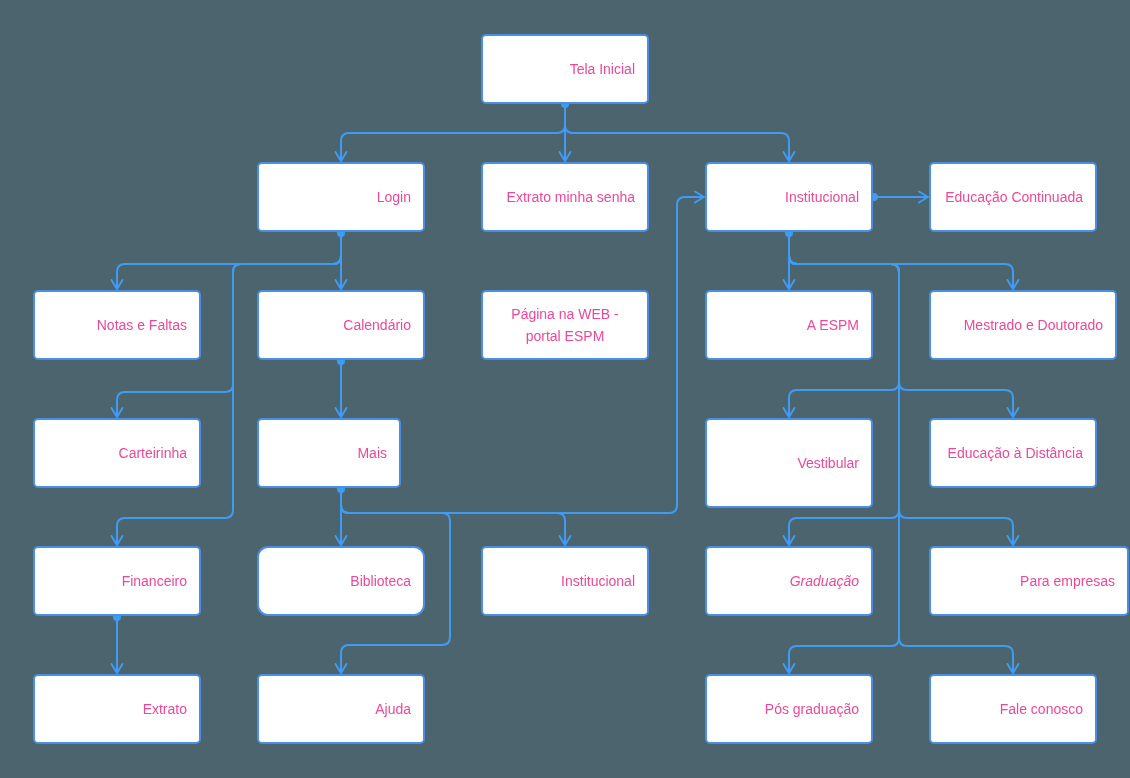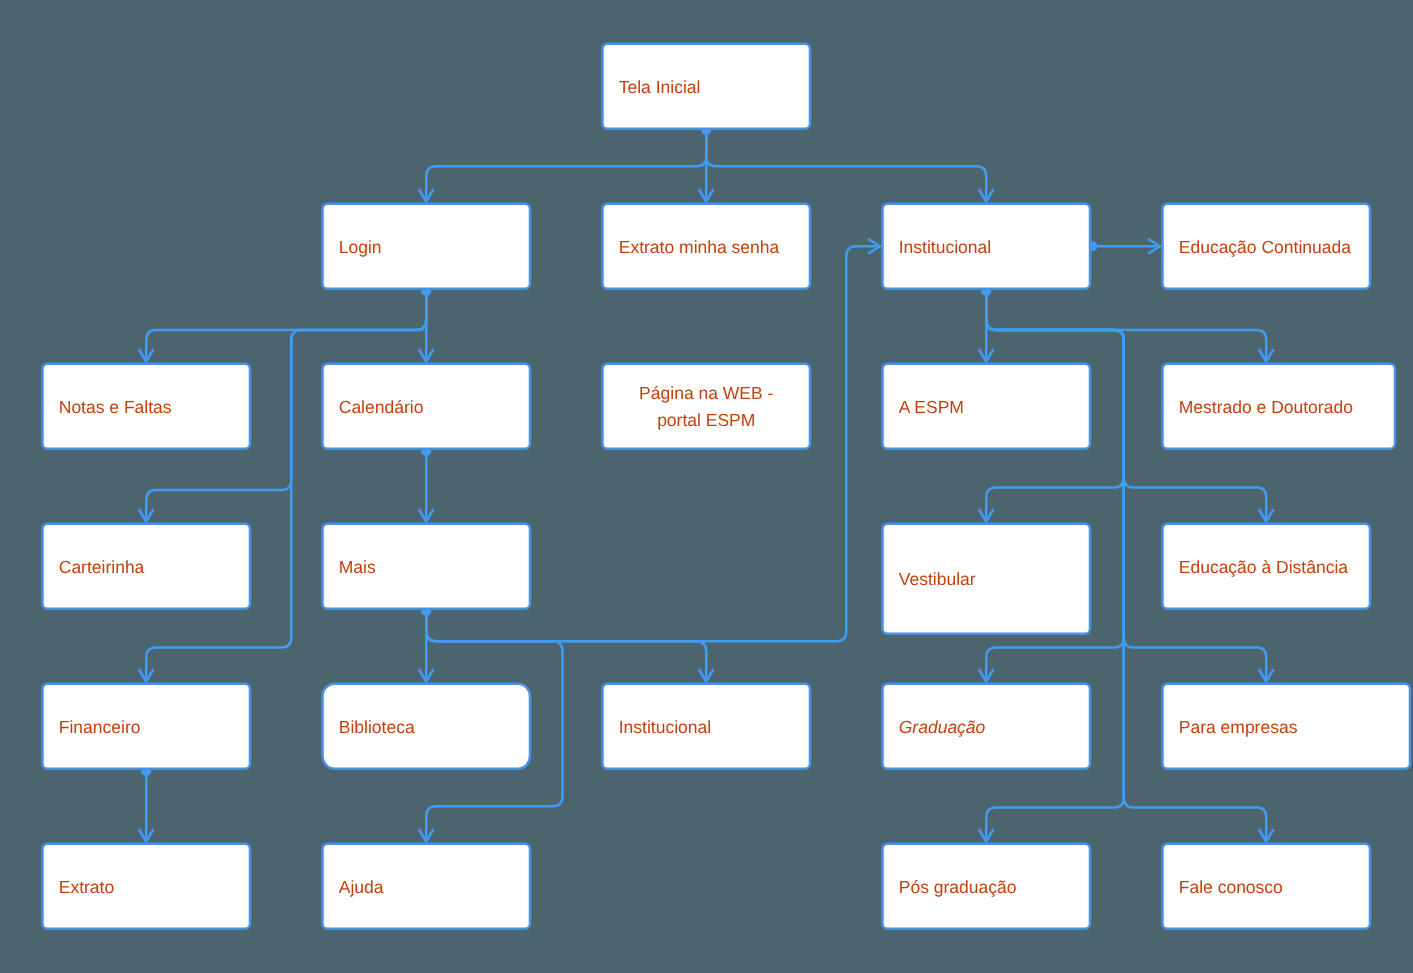--- a/index.html
+++ b/index.html
@@ -26,25 +26,25 @@
     top: 0;
   }
   .node {
     position: absolute;
     box-sizing: border-box;
     background: #ffffff;
     border: 2px solid #4a90e2;
     border-radius: 5px;
     display: flex;
     align-items: center;
-    justify-content: flex-start;
+    justify-content: flex-end;
     text-align: center;
     font-size: 14px;
     line-height: 1.6;
-    color: #c2410c;
+    color: #ec4899;
     padding: 4px 12px;
     cursor: default;
   }
 </style>
 </head>
 <body>
 
 <div id="canvas">
   <svg id="wires" width="1130" height="778" viewBox="0 0 1130 778">
       <defs>
@@ -109,21 +109,21 @@
       </div>
       <div class="node" style="left: 705px; top: 290px; width: 168px; height: 70px;">
         <span>A ESPM</span>
       </div>
       <div class="node" style="left: 929px; top: 290px; width: 188px; height: 70px;">
         <span>Mestrado e Doutorado</span>
       </div>
       <div class="node" style="left: 33px; top: 418px; width: 168px; height: 70px;">
         <span>Carteirinha</span>
       </div>
-      <div class="node" style="left: 257px; top: 418px; width: 168px; height: 70px;">
+      <div class="node" style="left: 257px; top: 418px; width: 144px; height: 70px;">
         <span>Mais</span>
       </div>
       <div class="node" style="left: 705px; top: 418px; width: 168px; height: 90px;">
         <span>Vestibular</span>
       </div>
       <div class="node" style="left: 929px; top: 418px; width: 168px; height: 70px;">
         <span>Educação à Distância</span>
       </div>
       <div class="node" style="left: 33px; top: 546px; width: 168px; height: 70px;">
         <span>Financeiro</span>

